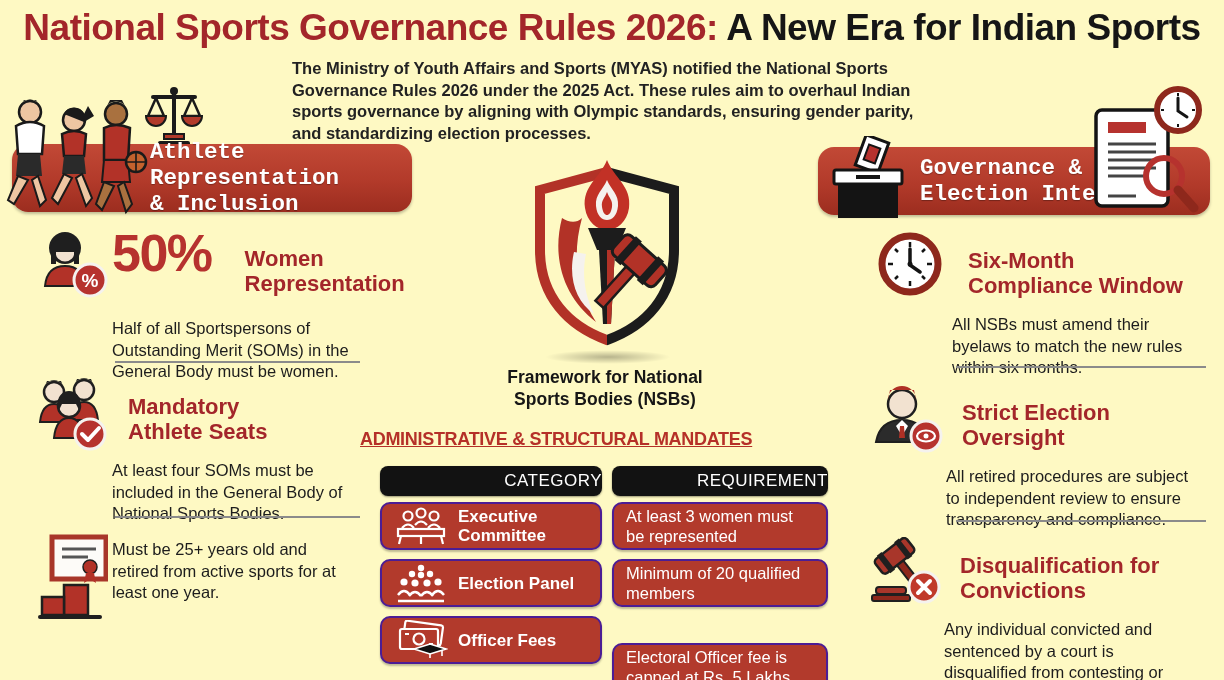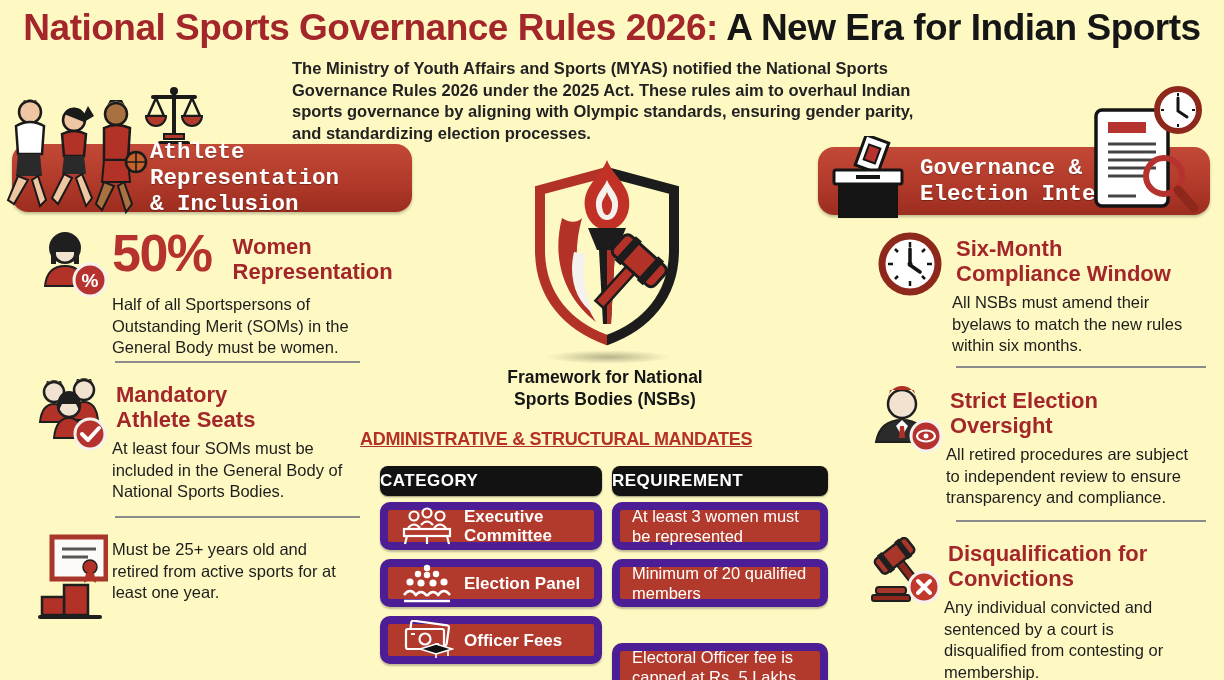--- a/index.html
+++ b/index.html
@@ -15,32 +15,32 @@
   .intro{position:absolute;left:292px;top:58px;width:640px;text-align:left;font-size:16.5px;font-weight:700;color:#222;line-height:21.5px;margin:0;}
 
   
   .badge{position:absolute;height:68px;border-radius:16px;background:linear-gradient(180deg,#c24936 0%,#b23a2a 55%,#9c2d1f 100%);box-shadow:0 2px 3px rgba(0,0,0,.25);display:flex;align-items:center;}
   .badge-text{color:#fff;font-size:22.5px;font-weight:700;line-height:26px;text-shadow:0 1px 1px rgba(0,0,0,.3);font-family:Liberation Mono, monospace;}
 
   
   .item{position:absolute;display:flex;}
   .item-icon-box{flex:0 0 74px;}
   .item-content{flex:1;}
-  .item-title{color:#a3262a;font-size:22px;font-weight:700;line-height:25px;margin:4px;}
+  .item-title{color:#a3262a;font-size:22px;font-weight:700;line-height:25px;margin:16px;}
   .item-body{color:#1d1d1d;font-size:16.5px;font-weight:500;line-height:21.5px;margin:6px 0 0 0;}
   .stat-row{display:flex;gap:17px;align-items:flex-start;justify-content:space-between;}
   .stat{color:#b6322e;font-size:52px;font-weight:700;line-height:46px;letter-spacing:-1.5px;}
   .divider{position:absolute;height:2px;background:#8b8b8b;}
 
   
   .shield-shadow{position:absolute;left:545px;top:350px;width:126px;height:14px;background:radial-gradient(ellipse at center, rgba(0,0,0,.28) 0%, rgba(0,0,0,0) 70%);border-radius:50%;}
   .caption{position:absolute;left:470px;top:366px;width:270px;text-align:center;color:#161616;font-size:17.5px;font-weight:700;line-height:22px;}
   .tbl-title{position:absolute;left:360px;top:429px;width:490px;text-align:left;color:#b53028;font-size:18px;font-weight:700;letter-spacing:-0.3px;text-decoration:underline;}
-  .tbl-head{position:absolute;height:30px;background:#121212;border-radius:8px;color:#fff;display:flex;align-items:center;justify-content:flex-start;font-size:17px;font-weight:700;letter-spacing:0.5px;box-shadow:0 1px 2px rgba(0,0,0,.4);}
-  .tbl-cell{position:absolute;height:48px;background:#b23a2c;border:8px solid #4c1d95;border-radius:10px;box-sizing:border-box;color:#fff;box-shadow:0 2px 2px rgba(0,0,0,.25);}
+  .tbl-head{position:absolute;height:30px;background:#121212;border-radius:8px;color:#fff;display:flex;align-items:center;justify-content:flex-end;font-size:17px;font-weight:400;letter-spacing:0.5px;box-shadow:0 1px 2px rgba(0,0,0,.4);}
+  .tbl-cell{position:absolute;height:48px;background:#b23a2c;border:2px solid #4c1d95;border-radius:10px;box-sizing:border-box;color:#fff;box-shadow:0 2px 2px rgba(0,0,0,.25);}
   .cat-cell{display:flex;align-items:center;gap:10px;padding-left:12px;}
   .cat-label{font-size:17px;font-weight:700;line-height:19px;}
   .req-cell{display:flex;align-items:center;padding:4px 12px;font-size:16.5px;font-weight:500;line-height:20px;}
 
   svg{display:block;}
 </style>
 </head>
 <body>
 
 <div class="canvas">

